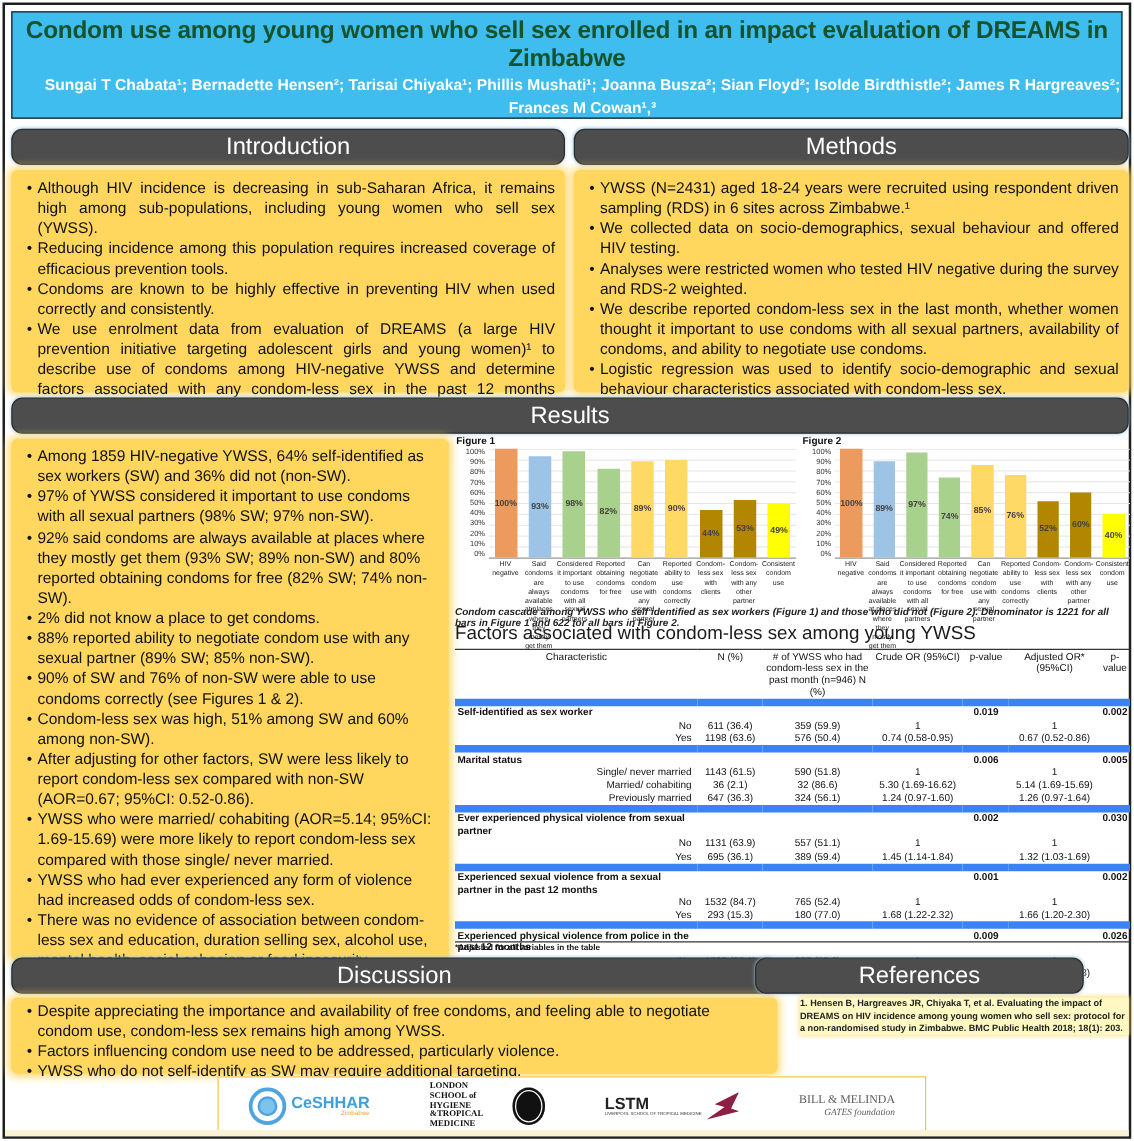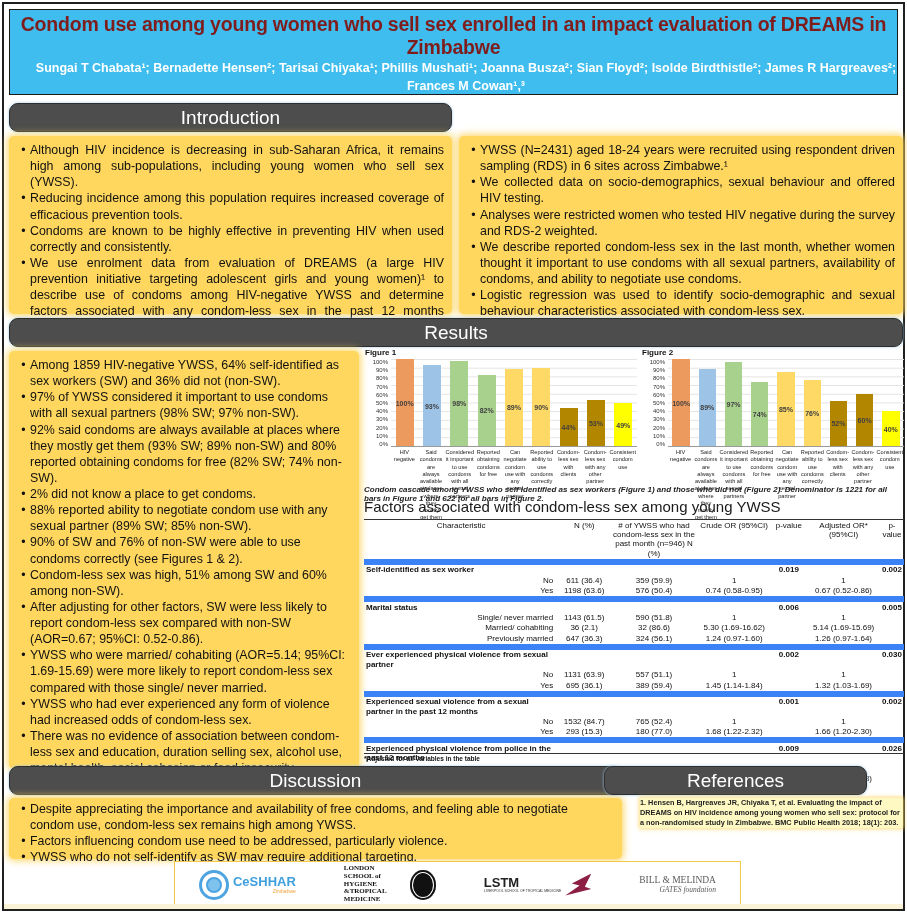--- a/index.html
+++ b/index.html
@@ -4,21 +4,21 @@
 <style>
   * { box-sizing: border-box; margin: 0; padding: 0; }
   html,body { width:907px; height:913px; background:#fff; overflow:hidden;
               font-family:"Liberation Sans", sans-serif; }
   .poster { position:relative; width:903px; height:909px; margin:2px;
             border:2px solid #1f1f1f; background:#fff; }
 
   
   .band { position:absolute; left:5px; top:5px; width:889px; height:86px;
           background:#3ebdee; border:1px solid #1a1a1a; text-align:center; }
-  .title { font-size:19.5px; font-weight:bold; color:#7f1d1d; padding-top:3px; letter-spacing:-0.2px; }
+  .title { font-size:19.5px; font-weight:bold; color:#14532d; padding-top:3px; letter-spacing:-0.2px; }
   .authors { font-size:12.5px; font-weight:bold; color:#fff; margin-top:2px; line-height:1.25;padding-left:25px; }
   .affil { font-size:8.5px; font-weight:bold; color:#fff; line-height:1.35; margin-top:1px; }
 
   
   .sec-hdr { position:absolute; height:29px; background:#4d4d4d; border:1px solid #2e2e2e;
              border-radius:9px; color:#fff; text-align:center; font-size:19px;
              line-height:27px; box-shadow:0 0 3px #9ec9e4; }
 
   
   .gold { position:absolute; background:#ffd75e; border-radius:5px;
@@ -111,20 +111,21 @@
       <div class="bullet">
         <span class="dot">•</span>
         <span class="btxt">Condoms are known to be highly effective in preventing HIV when used correctly and consistently.</span>
       </div>
       <div class="bullet">
         <span class="dot">•</span>
         <span class="btxt">We use enrolment data from evaluation of DREAMS (a large HIV prevention initiative targeting adolescent girls and young women)¹ to describe use of condoms among HIV-negative YWSS and determine factors associated with any condom-less sex in the past 12 months (condom-less sex).</span>
       </div>
     </div>
 
+  <div class="sec-hdr" style="left:455px; top:99px; width:444px;">Methods</div>
   <div class="gold just" style="left:455px; top:132px; width:444px; height:178px;">
       <div class="bullet">
         <span class="dot">•</span>
         <span class="btxt">YWSS (N=2431) aged 18-24 years were recruited using respondent driven sampling (RDS) in 6 sites across Zimbabwe.¹</span>
       </div>
       <div class="bullet">
         <span class="dot">•</span>
         <span class="btxt">We collected data on socio-demographics, sexual behaviour and offered HIV testing.</span>
       </div>
       <div class="bullet">

